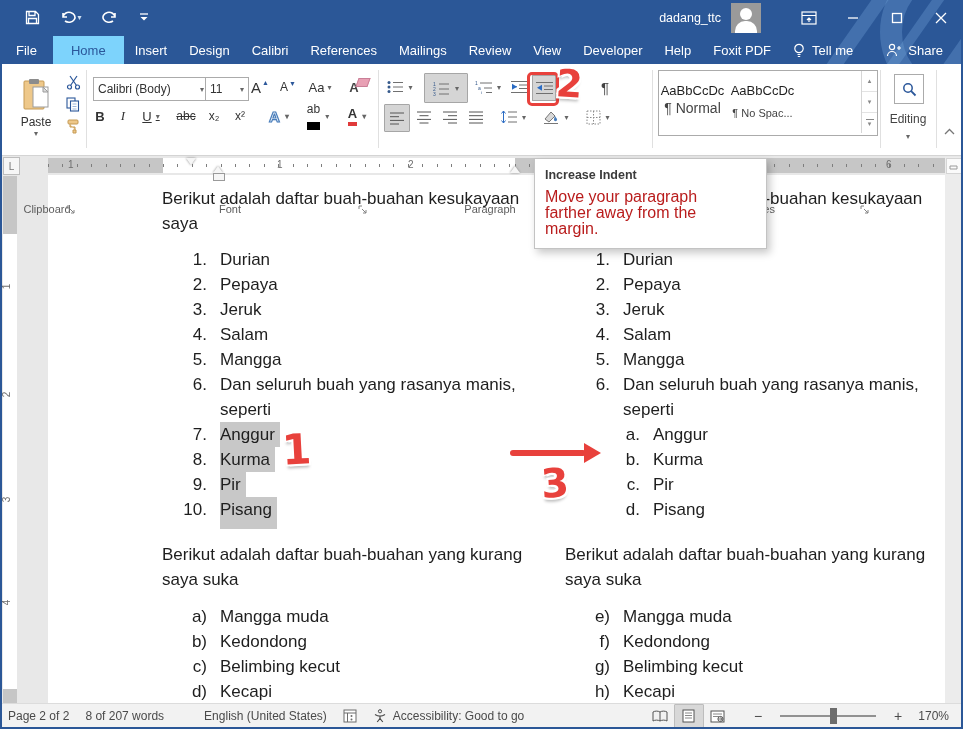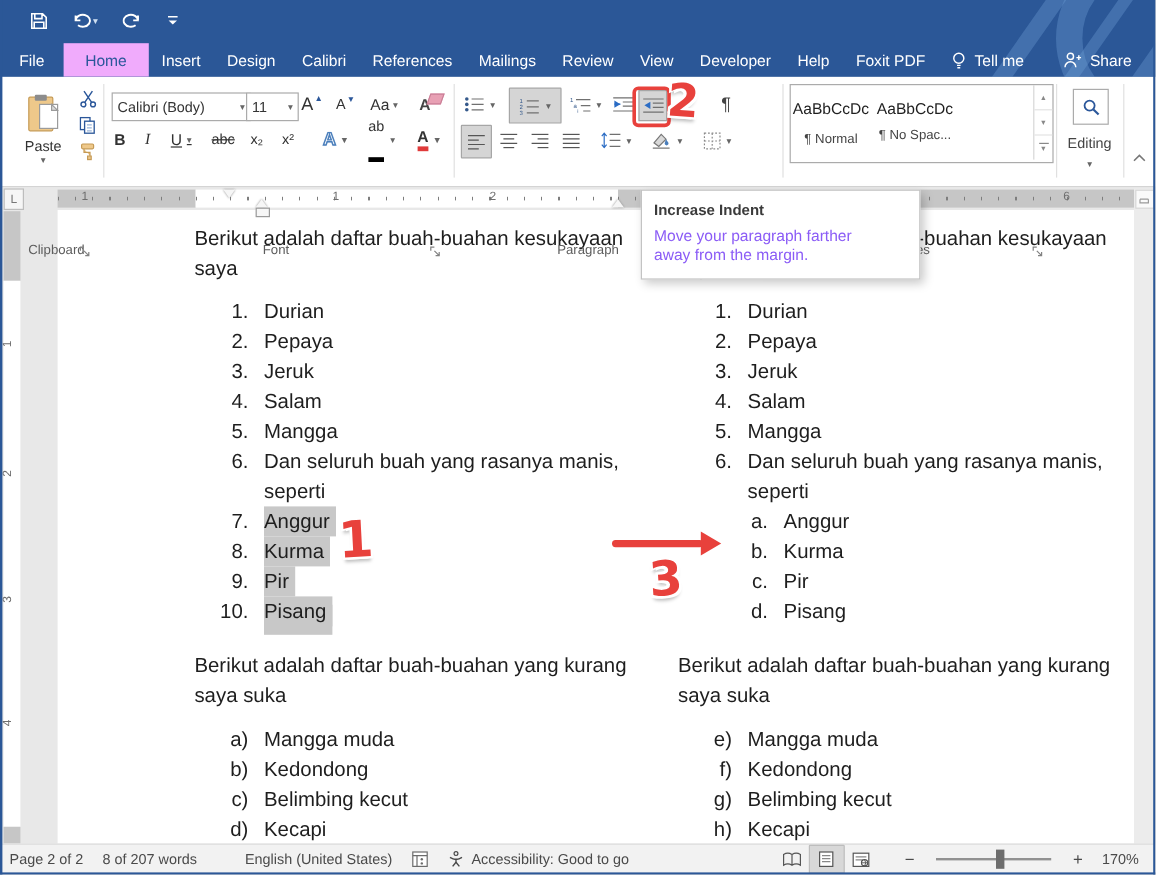--- a/index.html
+++ b/index.html
@@ -16,21 +16,21 @@
   .qbtn{width:20px;height:20px;display:flex;align-items:center;justify-content:center}
   .title{position:absolute;top:10px;width:100%;text-align:center;font-size:13px;color:#fff}
   .tb-right{position:absolute;right:0;top:0;height:36px;display:flex;align-items:center}
   .user{font-size:12.5px;color:#fff;margin-right:10px}
   .avatar{width:30px;height:30px;background:#9a9a9a;position:relative;overflow:hidden;margin-right:26px}
   .avatar::before{content:"";position:absolute;left:9px;top:5px;width:12px;height:12px;border-radius:50%;background:#fff}
   .avatar::after{content:"";position:absolute;left:4px;top:18px;width:22px;height:14px;border-radius:10px 10px 0 0;background:#fff}
   .winbtn{width:44px;height:36px;display:flex;align-items:center;justify-content:center;color:#fff;font-size:15px}
   .tabrow{position:absolute;left:0;top:36px;width:100%;height:28px;display:flex;align-items:stretch;color:#fff;font-size:13px}
   .tab{padding:0 11px;display:flex;align-items:center;white-space:nowrap}
-  .tab.active{background:#f0abfc;color:#2b579a}
+  .tab.active{background:#7dd3fc;color:#2b579a}
   .spacer{flex:1}
   
   #ribbon{position:absolute;left:0;top:64px;width:963px;height:91px;background:#fff;border-bottom:1px solid #d4d4d4;z-index:10;font-size:12px;color:#444}
   .vsep{position:absolute;top:6px;height:78px;width:1px;background:#e0e0e0}
   .grplabel{position:absolute;top:139px;font-size:11px;color:#5d5d5d;text-align:center}
   .launcher{position:absolute;top:141px;width:12px;height:12px}
   .combo{position:absolute;height:22px;border:1px solid #ababab;background:#fff;display:flex;align-items:center;padding:0 4px;font-size:12px;color:#333}
   .combo .dd{margin-left:auto;font-size:8px;color:#666;padding-left:4px}
   .rbtn{position:absolute;display:flex;align-items:center;justify-content:center;color:#333}
   .dd{font-size:8px;color:#666}
@@ -61,21 +61,21 @@
   .doc-text{white-space:pre-line}
   .hl{background:#c8c8c8;padding-right:5px}
   .hl-tail{background:#c8c8c8;padding-right:5px;box-shadow:0 7px 0 #c8c8c8}
   
   .scrollcol{position:absolute;left:945px;top:157px;width:17px;height:546px;background:#ececec;z-index:4}
   .scrolltop{position:absolute;left:1px;top:1px;width:14px;height:14px;background:#fafafa;border:1px solid #d5d5d5}
   
   #tooltip{position:absolute;left:534px;top:158px;width:211px;background:#fff;border:1px solid #c3c3c3;
            box-shadow:3px 4px 8px rgba(0,0,0,.22);padding:9px 10px 11px 10px;z-index:40}
   #tooltip .tt-title{font-size:12.5px;font-weight:bold;color:#3b3b3b;margin-bottom:7px}
-  #tooltip .tt-body{font-size:13px;color:#8b5cf6;line-height:16px;width:188px}
+  #tooltip .tt-body{font-size:16px;color:#b91c1c;line-height:16px;width:188px}
   
   .anno-num{position:absolute;font-family:"DejaVu Sans",sans-serif;font-weight:bold;color:#e8413c;z-index:70;
             text-shadow:-2px -2px 0 #fff,2px -2px 0 #fff,-2px 2px 0 #fff,2px 2px 0 #fff,0 4px 3px rgba(0,0,0,.25)}
   .arrow-shaft{position:absolute;left:510px;top:450px;width:76px;height:6px;background:#e8413c;border-radius:3px;z-index:70}
   .arrow-head{position:absolute;left:584px;top:443px;width:0;height:0;border-left:17px solid #e8413c;
               border-top:10px solid transparent;border-bottom:10px solid transparent;z-index:70}
   
   #statusbar{position:absolute;left:0;top:703px;width:963px;height:24px;background:#f2f2f2;border-top:1px solid #dcdcdc;
              z-index:30;font-size:12px;color:#4a4a4a;display:flex;align-items:center}
   .sb-item{display:flex;align-items:center;padding:0 8px;height:100%}
@@ -113,20 +113,45 @@
         </span>
         <span class="qbtn">
           <svg width="16" height="15" viewBox="0 0 16 15">
               <path d="M13 3 v4 h-4 M13 7 a6 5 0 1 0 -2 4" fill="none" stroke="#fff" stroke-width="1.6"></path>
             </svg>
         </span>
         <span class="qbtn">
           <svg width="10" height="10" viewBox="0 0 10 10">
               <path d="M1 2 h8" stroke="#fff" stroke-width="1.3"></path>
               <path d="M1.5 5 L5 8.5 L8.5 5 z" fill="#fff"></path>
+            </svg>
+        </span>
+      </div>
+      <div class="tb-right">
+        <span class="user">dadang_ttc</span>
+        <span class="avatar"></span>
+        <span class="winbtn">
+          <svg width="16" height="14" viewBox="0 0 16 14">
+              <rect x="1" y="1" width="14" height="12" fill="none" stroke="#fff" stroke-width="1.2"></rect>
+              <path d="M1 4.5 h14 M8 11 v-4 M6 9 l2 -2 2 2" fill="none" stroke="#fff" stroke-width="1.2"></path>
+            </svg>
+        </span>
+        <span class="winbtn">
+          <svg width="12" height="12" viewBox="0 0 12 12">
+              <path d="M1 6 h10" stroke="#fff" stroke-width="1.3"></path>
+            </svg>
+        </span>
+        <span class="winbtn">
+          <svg width="12" height="12" viewBox="0 0 12 12">
+              <rect x="1.5" y="1.5" width="9" height="9" fill="none" stroke="#fff" stroke-width="1.3"></rect>
+            </svg>
+        </span>
+        <span class="winbtn">
+          <svg width="12" height="12" viewBox="0 0 12 12">
+              <path d="M1 1 L11 11 M11 1 L1 11" stroke="#fff" stroke-width="1.3"></path>
             </svg>
         </span>
       </div>
     </div>
 
     <div class="tabrow">
       <span class="tab" style="padding:0 16px">File</span>
       <span class="tab active" style="padding:0 18px">Home</span>
       <span class="tab">Insert</span>
       <span class="tab">Design</span>
@@ -237,21 +262,21 @@
         <span>x₂</span>
       </div>
     <div class="rbtn" style="left:228px;top:40px;width:24px;height:24px;font-size:12px">
         <span>x²</span>
       </div>
     <div class="rbtn" style="left:262px;top:40px;width:34px;height:24px;font-size:15px;font-weight:bold">
       <span style="color:#fff;-webkit-text-stroke:1.2px #4a7ebb;text-shadow:0 0 1px #4a7ebb">A</span>
         <span class="dd" style="margin-left:5px">▾</span>
     </div>
     <div class="rbtn" style="left:300px;top:40px;width:36px;height:24px;font-size:12px">
-      <span style="border-bottom:4px solid #000000;padding-bottom:19px">ab</span>
+      <span style="border-bottom:8px solid #000000;padding-bottom:6px">ab</span>
         <span class="dd" style="margin-left:5px">▾</span>
     </div>
     <div class="rbtn" style="left:340px;top:40px;width:34px;height:24px;font-size:13px;font-weight:bold">
       <span style="border-bottom:4px solid #e03a3a;padding-bottom:1px">A</span>
         <span class="dd" style="margin-left:5px">▾</span>
     </div>
     <div class="grplabel" style="left:170px;width:120px">Font</div>
     <span class="launcher" style="left:358px">
       <svg width="10" height="10" viewBox="0 0 10 10">
           <path d="M1 4 V1 h3 M4 4 l4 4 M8 5 v3 h-3" fill="none" stroke="#828282"></path>
@@ -348,21 +373,21 @@
     <span class="launcher" style="left:634px">
       <svg width="10" height="10" viewBox="0 0 10 10">
           <path d="M1 4 V1 h3 M4 4 l4 4 M8 5 v3 h-3" fill="none" stroke="#828282"></path>
         </svg>
     </span>
     <div class="vsep" style="left:652px"></div>
 
     <div class="abs" style="left:658px;top:6px;width:218px;height:64px;border:1px solid #ababab;background:#fff">
       <div class="abs" style="left:0;top:0;width:67px;height:62px;text-align:center">
         <div style="font-size:13px;color:#1f1f1f;margin-top:12px">AaBbCcDc</div>
-        <div style="font-size:11px;color:#444;margin-top:12px">¶ Normal</div>
+        <div style="font-size:14px;color:#444;margin-top:2px">¶ Normal</div>
       </div>
       <div class="abs" style="left:70px;top:0;width:67px;height:62px;text-align:center">
         <div style="font-size:13px;color:#1f1f1f;margin-top:12px">AaBbCcDc</div>
         <div style="font-size:11px;color:#444;margin-top:9px">¶ No Spac...</div>
       </div>
       <div class="abs" style="right:0;top:0;width:15px;height:62px;border-left:1px solid #d6d6d6">
         <div style="height:20px;display:flex;align-items:center;justify-content:center;font-size:7px;color:#888">▴</div>
         <div style="height:20px;display:flex;align-items:center;justify-content:center;font-size:7px;color:#888;border-top:1px solid #e3e3e3">▾</div>
         <div style="height:20px;display:flex;flex-direction:column;align-items:center;justify-content:center;font-size:7px;color:#888;border-top:1px solid #e3e3e3"><span style="width:8px;border-top:1px solid #888"></span>▾</div>
       </div>

